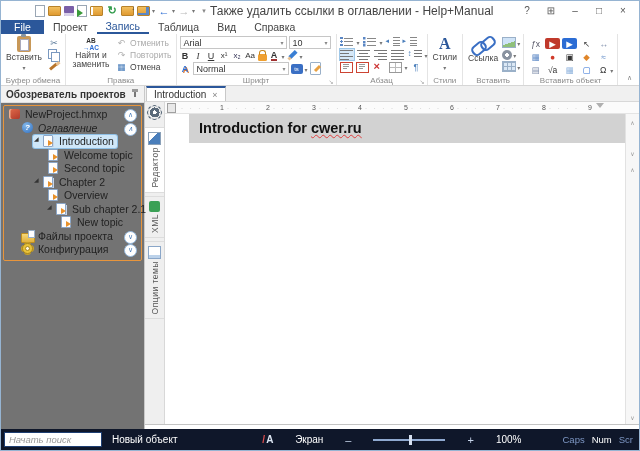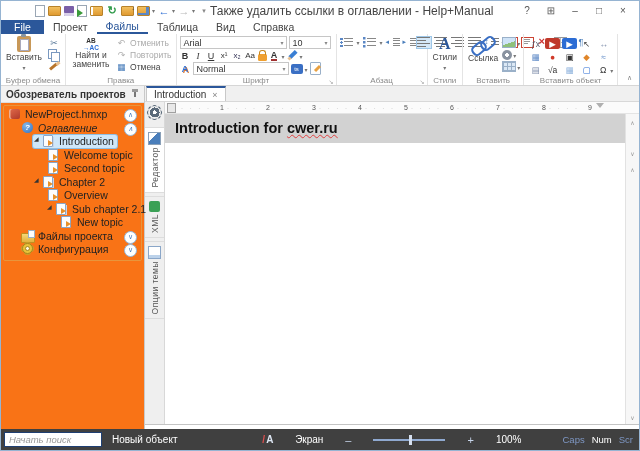--- a/index.html
+++ b/index.html
@@ -83,21 +83,21 @@
   .fb-color::before{content:"A";font-weight:bold;border-bottom:2.5px solid #a03030;line-height:8px;}
   .i-pen{position:relative;width:11px;height:11px;}
   .i-pen::before{content:"";position:absolute;width:4px;height:9px;background:#3a7fd4;transform:rotate(45deg);left:4px;top:0;}
   .i-pen::after{content:"";position:absolute;width:3px;height:3px;background:#e8c090;transform:rotate(45deg);left:1px;top:7px;}
   .fb-charstyle::before{content:"A";font-weight:bold;color:#2b6cd4;text-shadow:1px 1px 0 #e07a30;}
   .i-tsbox{width:12px;height:10px;background:#3a6fc4;border-radius:2px;color:#fff;font-size:6px;line-height:10px;text-align:center;}
   .i-tsbox::before{content:"ts";}
   .i-pagedit{width:9px;height:11px;background:#fff;border:1px solid #9ab0c8;border-radius:1px;position:relative;}
   .i-pagedit::after{content:"";position:absolute;width:3px;height:7px;background:#e8a040;transform:rotate(45deg);left:5px;top:2px;}
 
-  .pargrp{display:flex;flex-direction:row;width:84px;padding:2px 3px 11px 3px;}
+  .pargrp{display:flex;flex-direction:column;width:84px;padding:2px 3px 11px 3px;}
   .prow{display:flex;align-items:center;gap:3px;margin-bottom:1px;height:12px;}
   .pi{width:14px;height:11px;flex:none;position:relative;}
   .pi-ul{background:
     radial-gradient(circle at 1.5px 2px,#5b87c5 1.2px,transparent 1.4px),
     radial-gradient(circle at 1.5px 5.5px,#5b87c5 1.2px,transparent 1.4px),
     radial-gradient(circle at 1.5px 9px,#5b87c5 1.2px,transparent 1.4px),
     linear-gradient(#888,#888) 4px 1.2px/9px 1.2px no-repeat,
     linear-gradient(#888,#888) 4px 4.7px/9px 1.2px no-repeat,
     linear-gradient(#888,#888) 4px 8.2px/9px 1.2px no-repeat;}
   .pi-ol{background:
@@ -164,21 +164,21 @@
     repeating-linear-gradient(90deg,#9ab0c8 0 1px,transparent 1px 4px),
     repeating-linear-gradient(#9ab0c8 0 1px,#dbe8f5 1px 4px);}
 
   .insgrid{display:grid;grid-template-columns:repeat(5,17px);grid-auto-rows:13px;align-content:start;padding:2px 2px;}
   .insico{width:15px;height:11px;display:inline-flex;align-items:center;justify-content:center;font-size:8.5px;border-radius:2px;font-style:normal;}
   .ribcollapse{position:absolute;right:7px;bottom:3px;font-size:7px;color:#888;}
   .ribcollapse::before{content:"∧";}
 
   
   .main{flex:1;display:flex;min-height:0;background:#fff;}
-  .leftpanel{width:143px;flex:none;border-right:1px solid #c9c9c9;display:flex;flex-direction:column;background:#f97316;}
+  .leftpanel{width:143px;flex:none;border-right:1px solid #c9c9c9;display:flex;flex-direction:column;background:#737373;}
   .phead{height:16px;background:#f2f2f2;border-bottom:1px solid #ddd;display:flex;align-items:center;padding:0 5px;font-size:10px;font-weight:bold;color:#333;}
   .pin{width:8px;height:10px;position:relative;margin-left:auto;}
   .pin::before{content:"";position:absolute;left:3px;top:2px;width:2px;height:6px;background:#777;}
   .pin::after{content:"";position:absolute;left:1px;top:0;width:6px;height:3px;background:#999;}
   .treebox{margin:2px;border:1px solid #e8953c;border-radius:2px;padding:2px 0 3px 0;}
   .trow{position:relative;display:flex;align-items:center;height:13.5px;font-size:10.5px;color:#222;cursor:default;}
   .rowwrap{display:flex;padding:0 3px 0 1px;height:13px;}
   .trow.sel .rowwrap{background:#cfe7f9;box-shadow:0 0 0 1px #8fbfe4;border-radius:2px;}
   .exp{width:8px;font-size:6px;color:#333;flex:none;}
   .exp::before{content:"◢";}
@@ -211,32 +211,32 @@
   .vi-editor{background:linear-gradient(135deg,#fff 40%,#4a7ebb 40%);border:1px solid #8aa0b8;}
   .vi-xml{background:#3aa055;border-radius:2px;}
   .vi-options{background:#fff;border:1px solid #8aa6c8;box-shadow:inset 0 -3px 0 #bcd2ea;}
   .canvas{flex:1;display:flex;flex-direction:column;min-width:0;background:#fff;}
   .ruler{height:11px;flex:none;background:#fbfbfb;border-bottom:1px solid #e4e4e4;display:flex;align-items:center;overflow:hidden;padding-left:2px;}
   .lmarker{width:7px;height:8px;border:1px solid #a0a0a0;background:#e8e8e8;flex:none;margin-right:2px;}
   .rseg{width:46px;flex:none;display:flex;align-items:center;justify-content:space-between;}
   .rdots{font-size:6px;color:#999;letter-spacing:2.5px;padding-left:3px;}
   .rnum{font-size:7px;color:#555;}
   .rmarker{width:0;height:0;border:4px solid transparent;border-top:5px solid #b0b0b0;flex:none;margin-left:4px;}
-  .cwrap{flex:1;display:flex;min-height:0;}
+  .cwrap{flex:1;display:flex;min-height:0;padding-left:24px;}
   .carea{flex:1;min-width:0;background:#fff;}
   .heading{background:#d2d2d2;padding:6px 10px 7px 10px;font-size:14.5px;font-weight:bold;color:#111;}
   .squig{text-decoration:underline;text-decoration-style:wavy;text-decoration-color:#e04040;text-decoration-thickness:1px;}
   .bodytext{padding:10px 10px;font-size:10.5px;color:#333;}
   .sb{width:13px;flex:none;background:#f7f7f7;border-left:1px solid #e2e2e2;position:relative;}
   .sbc{position:absolute;left:0;width:13px;text-align:center;font-size:6px;color:#999;}
   .sbc.up::before{content:"∧";}
   .sbc.down::before{content:"∨";}
 
   
-  .statusbar{height:21px;flex:none;background:#404040;display:flex;align-items:center;color:#fff;font-size:10px;}
+  .statusbar{height:21px;flex:none;background:#0f172a;display:flex;align-items:center;color:#fff;font-size:10px;}
   .search{width:88px;height:13px;margin-left:3px;border:1px solid #1e3f73;font-size:9.5px;padding:0 4px;font-family:"Liberation Sans",sans-serif;}
   .search::placeholder{color:#999;font-style:italic;}
   .objlbl{margin-left:10px;}
   .sright{margin-left:auto;display:flex;align-items:center;gap:22px;margin-right:6px;}
   .i-zoomA{position:relative;width:11px;height:12px;}
   .i-zoomA::before{content:"/";position:absolute;left:0;top:0;color:#e05050;font-weight:bold;font-size:10px;}
   .i-zoomA::after{content:"A";position:absolute;left:4px;top:0;color:#dfe8f5;font-weight:bold;font-size:10px;}
   .zbtn{color:#c8d6ec;font-size:11px;}
   .slider{width:72px;height:2px;background:#8fa9d0;position:relative;}
   .thumb{position:absolute;left:50%;top:-4px;width:3px;height:10px;background:#d6e0f0;}
@@ -272,21 +272,21 @@
         <span class="winbtn">⊞</span>
         <span class="winbtn">–</span>
         <span class="winbtn">□</span>
         <span class="winbtn">×</span>
       </div>
   </div>
 
   <div class="tabsrow" id="rtabs">
       <span class="rtab file">File</span>
       <span class="rtab">Проект</span>
-      <span class="rtab active">Файлы</span>
+      <span class="rtab active">Запись</span>
       <span class="rtab">Таблица</span>
       <span class="rtab">Вид</span>
       <span class="rtab">Справка</span>
     </div>
 
   <div class="ribbon">
 
     <div class="rgroup">
       <div class="bigbtn">
         <span class="i-paste"></span>

